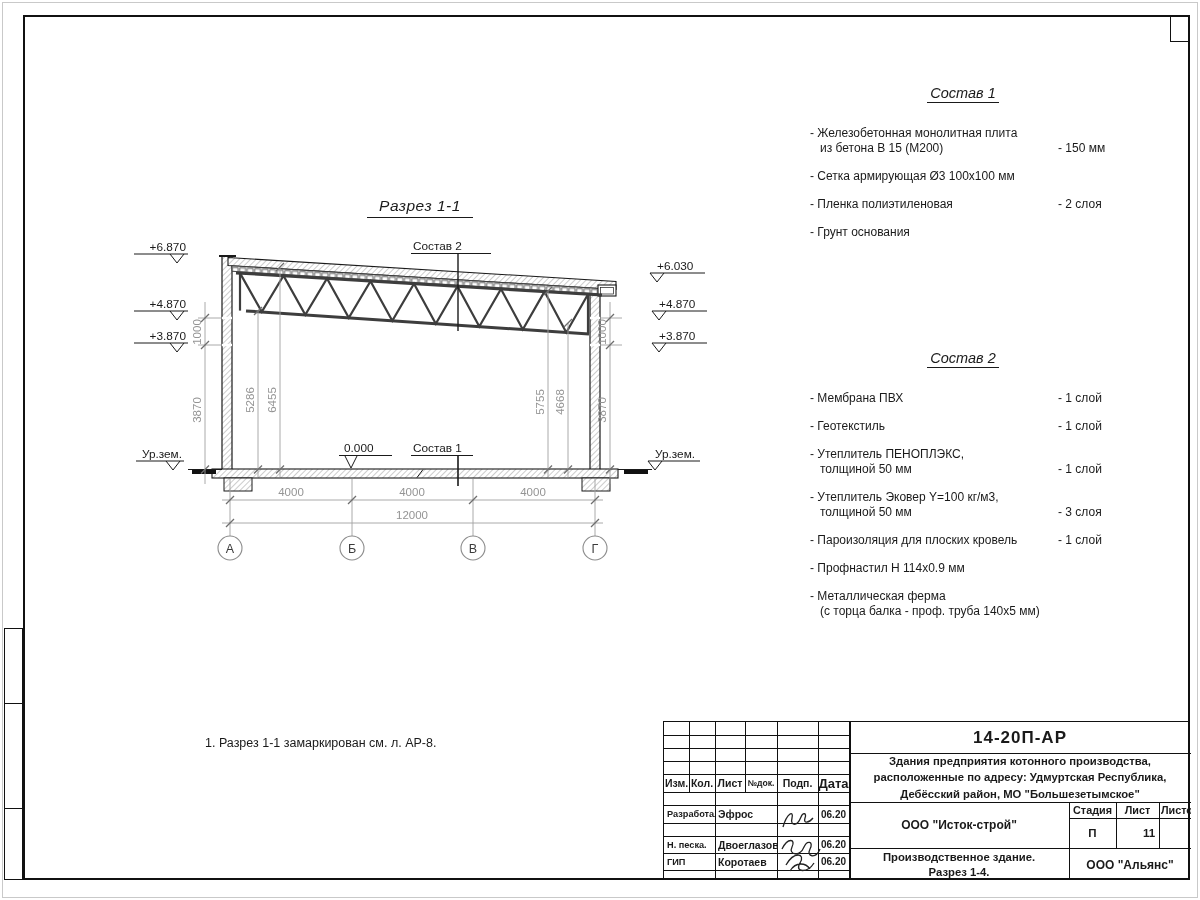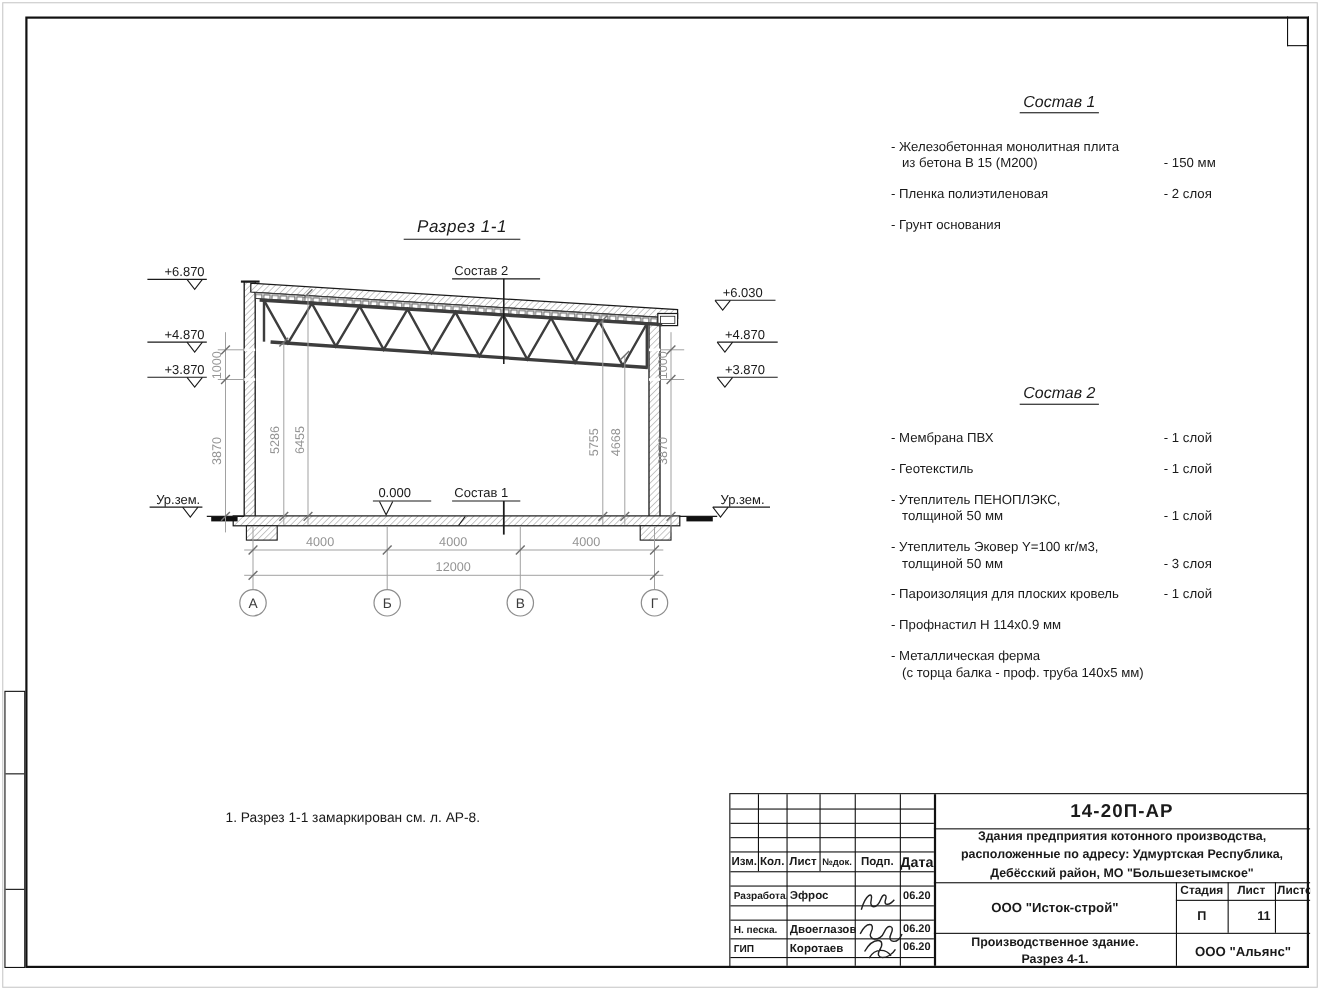--- a/index.html
+++ b/index.html
@@ -238,20 +238,24 @@
   </svg>
 
   <div class="comp" style="left:810px; top:86px;">
     <div class="comp-title-wrap"><span class="comp-title">Состав 1</span></div>
     <div class="comp-row">
         <span class="comp-name">- Железобетонная  монолитная плита
 из бетона В 15 (М200)</span>
         <span class="comp-val">- 150 мм</span>
       </div>
     <div class="comp-row">
+        <span class="comp-name">- Сетка армирующая Ø3 100х100 мм</span>
+        <span class="comp-val"></span>
+      </div>
+    <div class="comp-row">
         <span class="comp-name">- Пленка полиэтиленовая</span>
         <span class="comp-val">-  2 слоя</span>
       </div>
     <div class="comp-row">
         <span class="comp-name">- Грунт основания</span>
         <span class="comp-val"></span>
       </div>
   </div>
 
   <div class="comp" style="left:810px; top:351px;">
@@ -349,16 +353,16 @@
     <div class="cell project" style="left:185px;top:31px;width:342px;height:49px;">Здания предприятия котонного производства,
 расположенные по адресу: Удмуртская Республика,
 Дебёсский район, МО "Большезетымское"</div>
     <div class="cell" style="left:185px;top:80px;width:220px;height:46px;font-size:12px;">ООО "Исток-строй"</div>
     <div class="cell" style="left:405px;top:80px;width:47px;height:16px;font-size:10.8px;">Стадия</div>
     <div class="cell" style="left:452px;top:80px;width:43px;height:16px;font-size:10.8px;">Лист</div>
     <div class="cell left-al" style="left:497px;top:80px;width:30px;height:16px;font-size:10.8px;">Листов</div>
     <div class="cell" style="left:405px;top:96px;width:47px;height:30px;font-size:11.5px;">П</div>
     <div class="cell" style="left:452px;top:96px;width:43px;height:30px;font-size:11.5px;padding-left:23px;">11</div>
     <div class="cell two-line" style="left:185px;top:126px;width:220px;height:33px;">Производственное здание.
-Разрез 4-1.</div>
+Разрез 1-4.</div>
     <div class="cell" style="left:405px;top:126px;width:122px;height:33px;font-size:12px;">ООО "Альянс"</div>
   </div>
 </div>
 
 </body></html>

